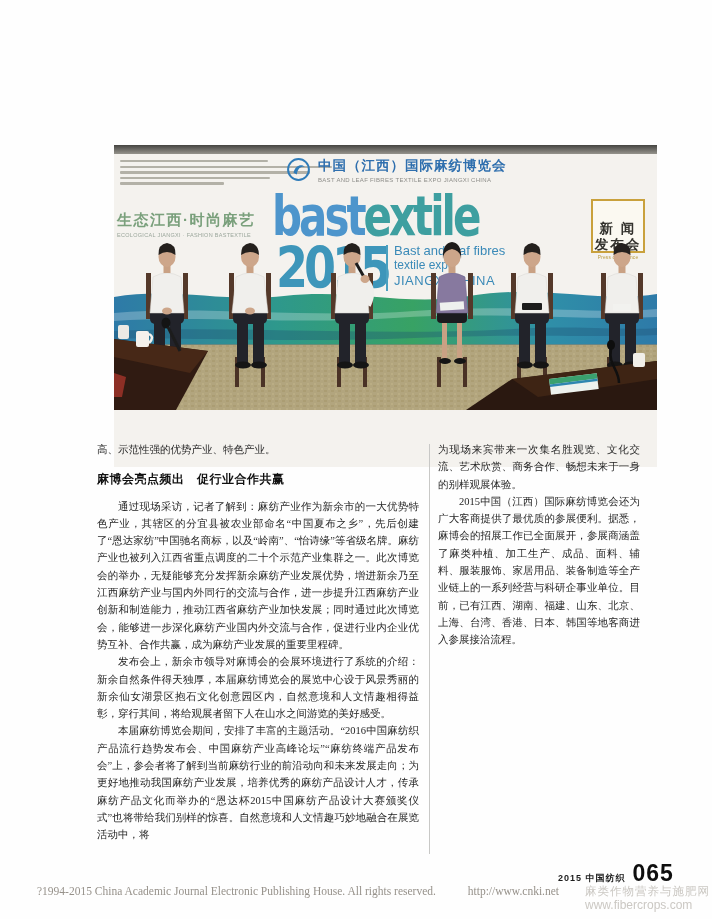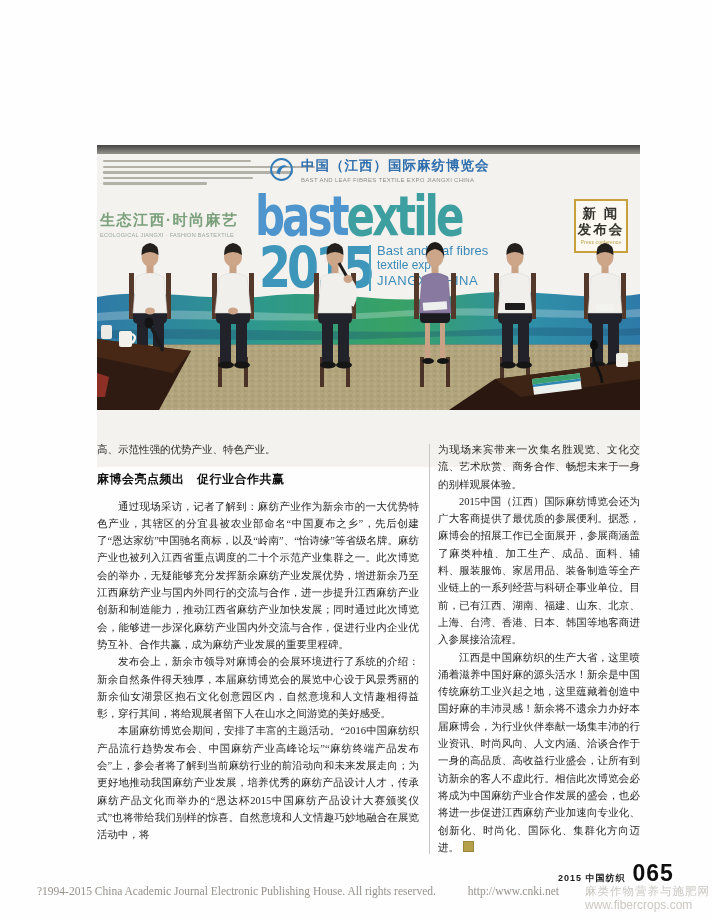--- a/index.html
+++ b/index.html
@@ -1,21 +1,21 @@
 <!DOCTYPE html>
 <html><head>
 <meta charset="utf-8">
 <style>
   html,body{margin:0;padding:0;}
   body{
     width:712px;height:919px;position:relative;background:#fefefe;
     font-family:"Liberation Serif","DejaVu Serif",serif;color:#262626;overflow:hidden;
   }
   
-  .photo{position:absolute;left:97px;top:145px;width:543px;height:322px;background:#f4f2ee;overflow:hidden;text-decoration:underline;}
+  .photo{position:absolute;left:114px;top:145px;width:543px;height:322px;background:#f4f2ee;overflow:hidden;text-decoration:underline;}
   .ceiling{position:absolute;left:0;top:0;right:0;height:9px;background:linear-gradient(#454441,#95938c);z-index:1;}
   .ptext{position:absolute;z-index:1;}
   .fineprint{left:6px;top:15px;}
   .fineprint div{height:2.4px;background:#b3b1a7;margin-bottom:3.2px;border-radius:1px;}
   .logo-row{left:172px;top:12px;display:flex;align-items:flex-start;gap:7px;}
   .logo-title-zh{font-family:"Liberation Sans","DejaVu Sans",sans-serif;font-weight:bold;font-size:13.5px;color:#2f6fae;letter-spacing:1px;white-space:nowrap;}
   .logo-title-en{font-family:"Liberation Sans","DejaVu Sans",sans-serif;font-size:6px;color:#8d8d89;letter-spacing:.3px;margin-top:2px;white-space:nowrap;}
   .eco{left:3px;top:66px;}
   .eco-zh{font-family:"Liberation Sans","DejaVu Sans",sans-serif;font-weight:bold;font-size:15px;color:#7aa07c;letter-spacing:1.5px;white-space:nowrap;}
   .eco-en{font-family:"Liberation Sans","DejaVu Sans",sans-serif;font-size:5.5px;color:#9aa69b;letter-spacing:.3px;margin-top:2px;white-space:nowrap;}
@@ -23,21 +23,21 @@
   .wm1{color:#4d95cc;}
   .wm2{color:#3e9fa0;}
   .year{left:162px;top:94px;font-family:"DejaVu Sans","Liberation Sans",sans-serif;font-weight:bold;font-size:46px;color:#3e96ba;letter-spacing:-4px;transform:scaleY(1.25);transform-origin:top left;line-height:1;}
   .tag-divider{left:272px;top:100px;width:2px;height:46px;background:#4aa0c0;}
   .tagline{left:280px;top:98px;font-family:"Liberation Sans","DejaVu Sans",sans-serif;color:#3a8ab8;line-height:15px;white-space:nowrap;}
   .tagline .t1{font-size:13px;}
   .tagline .t2{font-size:12px;}
   .tagline .t3{font-size:13px;letter-spacing:.5px;}
   .pressbox{left:477px;top:54px;width:50px;height:50px;border:2px solid #c9a13c;background:#fbf9f1;text-align:center;box-sizing:content-box;}
   .pb-zh{font-family:"Liberation Sans","DejaVu Sans",sans-serif;font-weight:bold;font-size:13.5px;letter-spacing:2px;color:#33322d;line-height:16px;}
-  .pb-zh:first-child{margin-top:5px;}
+  .pb-zh:first-child{margin-top:20px;}
   .pb-en{font-family:"Liberation Sans","DejaVu Sans",sans-serif;font-size:4.8px;color:#b99b3e;margin-top:2px;letter-spacing:.2px;}
   .scene{position:absolute;left:0;top:0;z-index:2;}
   
   .col{position:absolute;top:441px;font-size:10.5px;line-height:17.3px;text-align:justify;word-break:break-all;color:#262626;}
   .col-left{left:97px;width:322px;}
   .col-right{left:438px;width:202px;}
   .col p{margin:0;}
   .col p.indent{text-indent:21px;}
   .col h2{font-family:"Liberation Sans","DejaVu Sans",sans-serif;font-size:12px;color:#111;margin:13px 0 9px 0;letter-spacing:.5px;}
   .divider{position:absolute;left:429px;top:444px;width:1px;height:410px;background:#c8c8c6;}
@@ -259,21 +259,20 @@
     <p class="indent">通过现场采访，记者了解到：麻纺产业作为新余市的一大优势特色产业，其辖区的分宜县被农业部命名“中国夏布之乡”，先后创建了“恩达家纺”中国驰名商标，以及“岭南”、“怡诗缘”等省级名牌。麻纺产业也被列入江西省重点调度的二十个示范产业集群之一。此次博览会的举办，无疑能够充分发挥新余麻纺产业发展优势，增进新余乃至江西麻纺产业与国内外同行的交流与合作，进一步提升江西麻纺产业创新和制造能力，推动江西省麻纺产业加快发展；同时通过此次博览会，能够进一步深化麻纺产业国内外交流与合作，促进行业内企业优势互补、合作共赢，成为麻纺产业发展的重要里程碑。</p>
     <p class="indent">发布会上，新余市领导对麻博会的会展环境进行了系统的介绍：新余自然条件得天独厚，本届麻纺博览会的展览中心设于风景秀丽的新余仙女湖景区抱石文化创意园区内，自然意境和人文情趣相得益彰，穿行其间，将给观展者留下人在山水之间游览的美好感受。</p>
     <p class="indent">本届麻纺博览会期间，安排了丰富的主题活动。“2016中国麻纺织产品流行趋势发布会、中国麻纺产业高峰论坛”“麻纺终端产品发布会”上，参会者将了解到当前麻纺行业的前沿动向和未来发展走向；为更好地推动我国麻纺产业发展，培养优秀的麻纺产品设计人才，传承麻纺产品文化而举办的“恩达杯2015中国麻纺产品设计大赛颁奖仪式”也将带给我们别样的惊喜。自然意境和人文情趣巧妙地融合在展览活动中，将</p>
   </div>
 
   <div class="divider"></div>
 
   <div class="col col-right">
     <p>为现场来宾带来一次集名胜观览、文化交流、艺术欣赏、商务合作、畅想未来于一身的别样观展体验。</p>
     <p class="indent">2015中国（江西）国际麻纺博览会还为广大客商提供了最优质的参展便利。据悉，麻博会的招展工作已全面展开，参展商涵盖了麻类种植、加工生产、成品、面料、辅料、服装服饰、家居用品、装备制造等全产业链上的一系列经营与科研企事业单位。目前，已有江西、湖南、福建、山东、北京、上海、台湾、香港、日本、韩国等地客商进入参展接洽流程。</p>
-    <p class="indent"><span>江西是中国麻纺织的生产大省，这里喷涌着滋养中国好麻的源头活水！新余是中国传统麻纺工业兴起之地，这里蕴藏着创造中国好麻的丰沛灵感！新余将不遗余力办好本届麻博会，为行业伙伴奉献一场集丰沛的行业资讯、时尚风向、人文内涵、洽谈合作于一身的高品质、高收益行业盛会，让所有到访新余的客人不虚此行。相信此次博览会必将成为中国麻纺产业合作发展的盛会，也必将进一步促进江西麻纺产业加速向专业化、创新化、时尚化、国际化、集群化方向迈进。</span><span class="endmark"></span></p>
   </div>
 
   <div class="journal-footer">
     <span class="jf-name">2015 中国纺织</span>
     <span class="jf-page">065</span>
   </div>
 
   <div class="copyright">
     <span>?1994-2015 China Academic Journal Electronic Publishing House. All rights reserved.</span>
     <span class="url">http://www.cnki.net</span>

